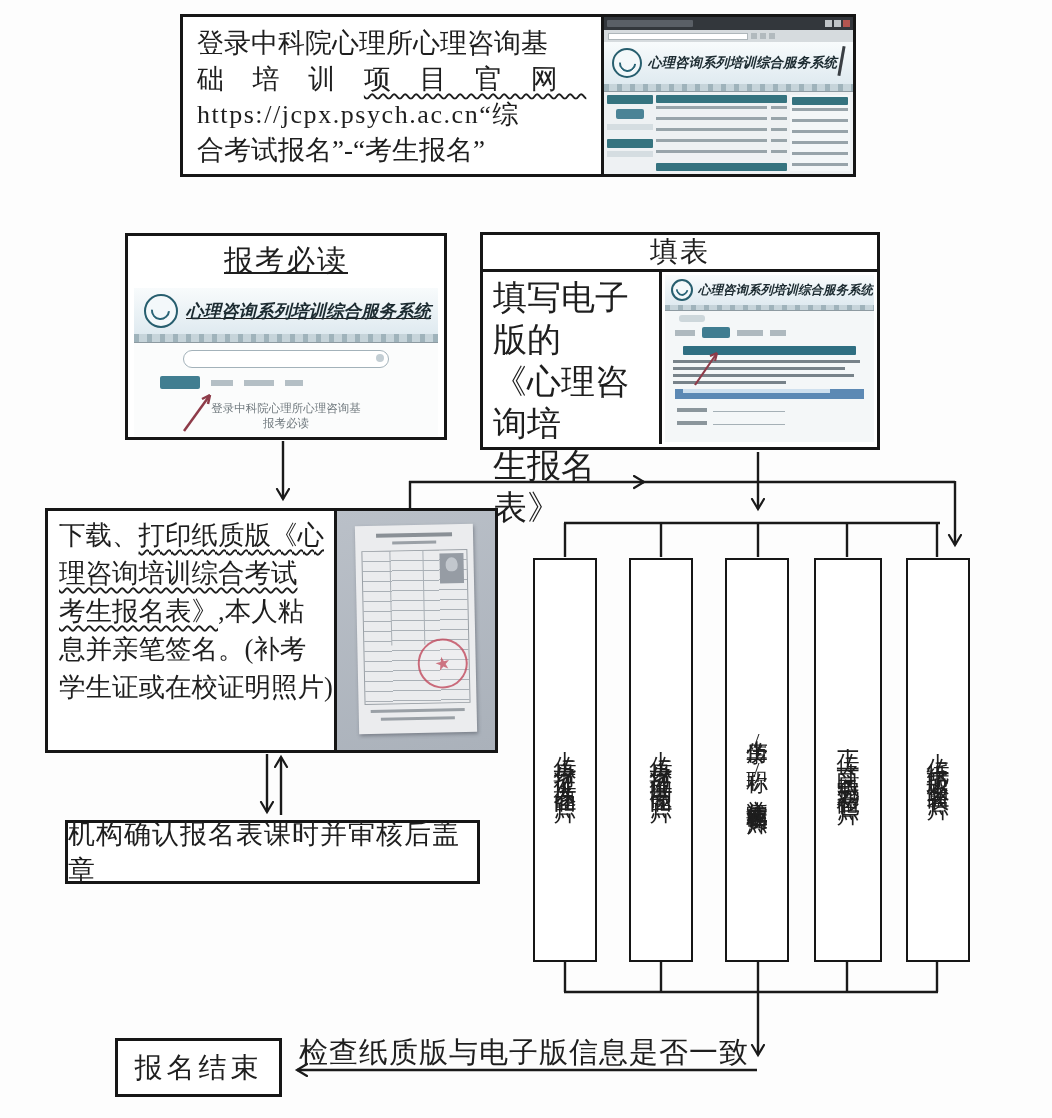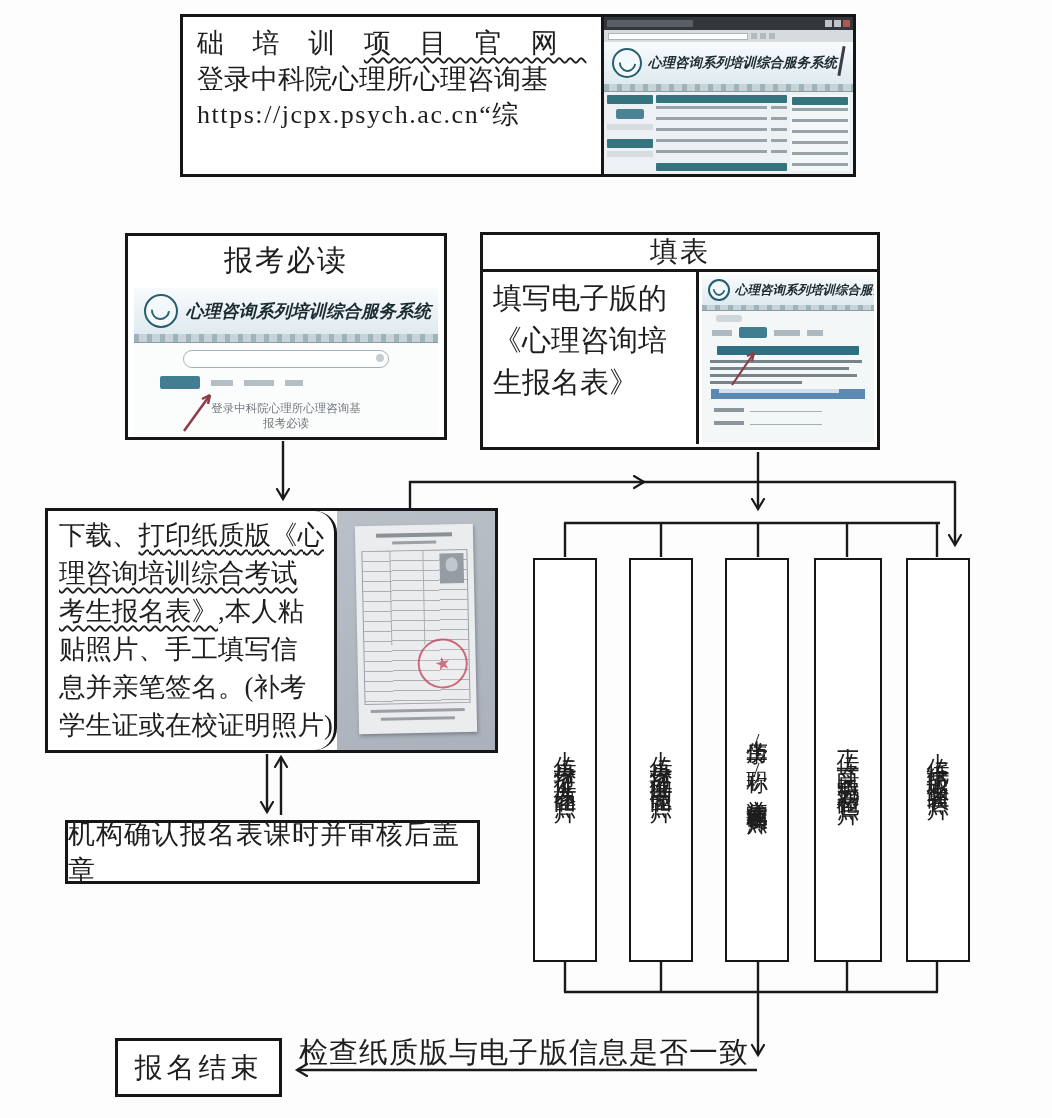--- a/index.html
+++ b/index.html
@@ -39,21 +39,21 @@
   .b-side{width:46px;display:flex;flex-direction:column;gap:3px;}
   .tealbar{background:#35737f;border-radius:1px;}
   .graylines{background:repeating-linear-gradient(180deg,#98a4aa 0 3px,transparent 3px 11px);}
   .b-mid{flex:1;display:flex;flex-direction:column;gap:3px;}
   .b-mid .listwrap{flex:1;display:flex;gap:4px;}
   .b-right{width:56px;display:flex;flex-direction:column;gap:3px;background:#f4f7f8;padding:2px;}
   .sidebtn{width:28px;height:10px;background:#4b8396;border-radius:2px;margin:2px auto;}
   .sideitem{height:6px;background:#d5dde1;}
 
   
-  #bkbd-box{left:125px;top:233px;width:322px;height:207px;}
+  #bkbd-box{left:125px;top:233px;width:322px;height:207px;text-decoration:underline;}
   .bkbd-title{text-align:center;font-size:29px;letter-spacing:2px;margin-top:5px;}
   .bkbd-shot{position:relative;margin:7px auto 0;width:304px;height:148px;overflow:hidden;background:#fff;}
   .bkbd-shot .banner{height:46px;}
   .bkbd-shot .logo{width:30px;height:30px;margin:0 8px 0 10px;}
   .bkbd-shot .sitetitle{font-size:17.5px;}
   .bkbd-shot .sky{height:8px;}
   .s-body{position:relative;height:94px;background:#fbfcfc;}
   .s-search{position:absolute;top:7px;left:50%;transform:translateX(-50%);width:204px;height:16px;
             border:1.5px solid #a3b2ba;border-radius:9px;background:#fff;}
   .s-search::after{content:"";position:absolute;right:4px;top:3px;width:8px;height:8px;border-radius:50%;background:#c3ced4;}
@@ -61,22 +61,22 @@
   .s-tab-dark{width:40px;height:13px;background:#417e91;border-radius:2px;}
   .s-stub{width:22px;height:6px;background:#b4bfc5;}
   .s-cap{position:absolute;top:58px;left:0;width:100%;text-align:center;font-size:11.5px;line-height:15px;color:#6f787d;}
   .redarrow{position:absolute;left:0;top:0;z-index:3;}
 
   
   #tb-box{left:480px;top:232px;width:400px;height:218px;}
   .tb-title{height:37px;border-bottom:3px solid #161616;box-sizing:border-box;
             text-align:center;font-size:28px;line-height:34px;letter-spacing:2px;}
   .tb-bodyrow{display:flex;height:172px;}
-  .tb-text{width:216px;border-right:3px solid #161616;box-sizing:border-box;padding:5px 10px 0;
-           font-size:29px;line-height:42px;}
+  .tb-text{width:179px;border-right:3px solid #161616;box-sizing:border-box;padding:5px 10px 0;
+           font-size:34px;line-height:42px;}
   .tb-shot{flex:1;position:relative;overflow:hidden;background:#fff;padding:3px;}
   .tb-shot .banner{height:30px;}
   .tb-shot .logo{width:18px;height:18px;margin:0 5px 0 6px;}
   .tb-shot .sitetitle{font-size:12.5px;}
   .tb-shot .sky{height:5px;}
   .f-body{position:relative;height:131px;background:#f4f7f8;padding:2px 4px;box-sizing:border-box;}
   .f-pill{width:26px;height:7px;background:#cdd7db;border-radius:3px;margin:2px 0 0 10px;}
   .f-tabs{display:flex;align-items:center;gap:7px;margin:5px 0 0 6px;}
   .f-stub{width:20px;height:6px;background:#aeb9bf;}
   .f-tab-dark{width:28px;height:11px;background:#3f7d91;border-radius:2px;}
@@ -85,21 +85,21 @@
   .f-lines i{display:block;height:3px;background:#78838a;margin-bottom:4px;}
   .f-bluerow{width:94%;height:10px;background:#5c89b4;margin:5px auto 0;}
   .f-bluerow i{display:block;width:78%;height:4px;background:#cfe0ee;margin:3px 0 0 8px;}
   .f-formrow{display:flex;align-items:flex-end;gap:6px;margin:7px 0 0 8px;}
   .f-label{width:30px;height:4px;background:#8b969c;}
   .f-field{width:72px;height:5px;border-bottom:1.5px solid #a5b0b6;}
 
   
   #dl-box{left:45px;top:508px;width:453px;height:245px;display:flex;}
   .dl-text{width:289px;border-right:3px solid #161616;box-sizing:border-box;
-           padding:5px 8px 14px 11px;font-size:26.5px;line-height:38px;border-radius:22px;}
+           padding:5px 8px 14px 11px;font-size:26.5px;line-height:38px;}
   .dl-photo{flex:1;position:relative;background:linear-gradient(160deg,#bac0c8,#aab1ba);}
   .paper{position:absolute;left:20px;top:14px;width:118px;height:208px;background:#ebecee;
          transform:rotate(-1.2deg);box-shadow:1px 2px 4px rgba(60,65,75,.45);padding:6px;box-sizing:border-box;}
   .p-title1{width:72%;height:4px;background:#8a9096;margin:2px auto 0;}
   .p-title2{width:42%;height:3px;background:#9aa0a6;margin:4px auto 0;}
   .p-table{position:relative;margin-top:6px;height:152px;border:1px solid #9aa0a6;
            background:repeating-linear-gradient(180deg,transparent 0 9px,#aab0b6 9px 10px);}
   .p-col{position:absolute;top:0;width:1px;background:#aab0b6;}
   .p-photo{position:absolute;right:3px;top:3px;width:24px;height:30px;background:#969ca4;}
   .p-photo::after{content:"";position:absolute;left:6px;top:4px;width:12px;height:14px;border-radius:50% 50% 40% 40%;background:#c2c7cd;}
@@ -156,23 +156,24 @@
       <line x1="564" y1="992" x2="938" y2="992"></line>
       <line x1="758" y1="992" x2="758" y2="1055" marker-end="url(#arr)"></line>
       <line x1="757" y1="1070" x2="297" y2="1070" marker-end="url(#arr)"></line>
       <line x1="267" y1="754" x2="267" y2="812" marker-end="url(#arr)"></line>
       <line x1="281" y1="815" x2="281" y2="757" marker-end="url(#arr)"></line>
     </g>
   </svg>
 
   <div class="box" id="top-box">
     <div class="top-text">
+      <div class="tl"><span>登录中科院心理所心理咨询基</span></div>
       <div class="tl spread"><span>础培训</span><span class="wavy">项目官网</span></div>
-      <div class="tl"><span>登录中科院心理所心理咨询基</span></div>
       <div class="tl url"><span>https://jcpx.psych.ac.cn“综</span></div>
+      <div class="tl"><span>合考试报名”-“考生报名”</span></div>
     </div>
     <div class="top-shot">
       <div class="browser">
         <div class="b-titlebar">
           <div class="b-tabstub"></div>
           <div class="b-winbtns">
               <i></i>
               <i></i>
               <i></i>
             </div>
@@ -289,21 +290,20 @@
         </div>
       </div>
     </div>
   </div>
 
   <div class="box" id="dl-box">
     <div class="dl-text">
       <div class="tl"><span>下载、</span><span class="wavy">打印纸质版《心</span></div>
       <div class="tl"><span class="wavy">理咨询培训综合考试</span></div>
       <div class="tl"><span class="wavy">考生报名表》</span><span>,本人粘</span></div>
-      <div class="tl"><span>贴照片、手工填写信</span></div>
       <div class="tl"><span>息并亲笔签名。(补考</span></div>
       <div class="tl"><span>学生证或在校证明照片)</span></div>
     </div>
     <div class="dl-photo">
       <div class="paper">
         <div class="p-title1"></div>
         <div class="p-title2"></div>
         <div class="p-table">
           <div class="p-col" style="left:26%;height:62%;"></div>
           <div class="p-col" style="left:58%;height:62%;"></div>

